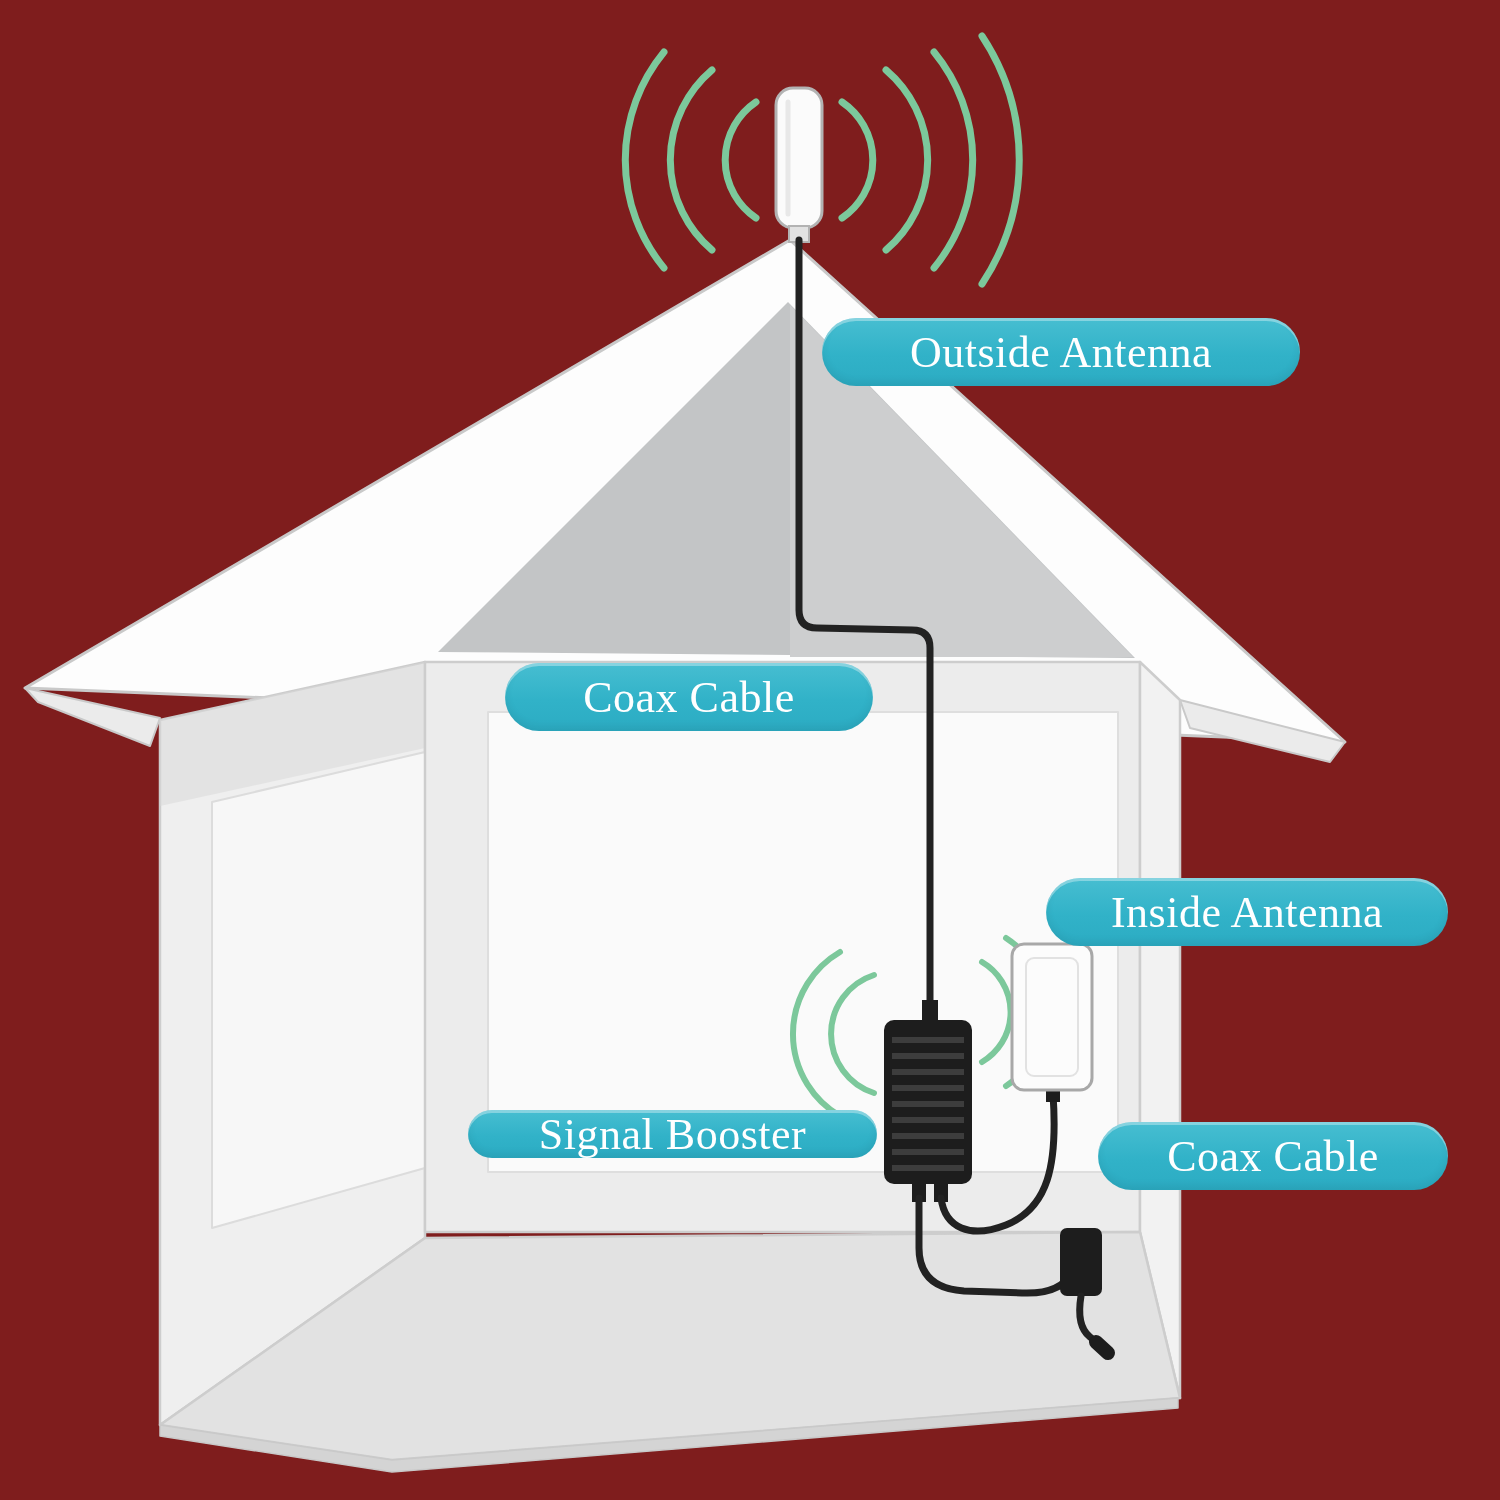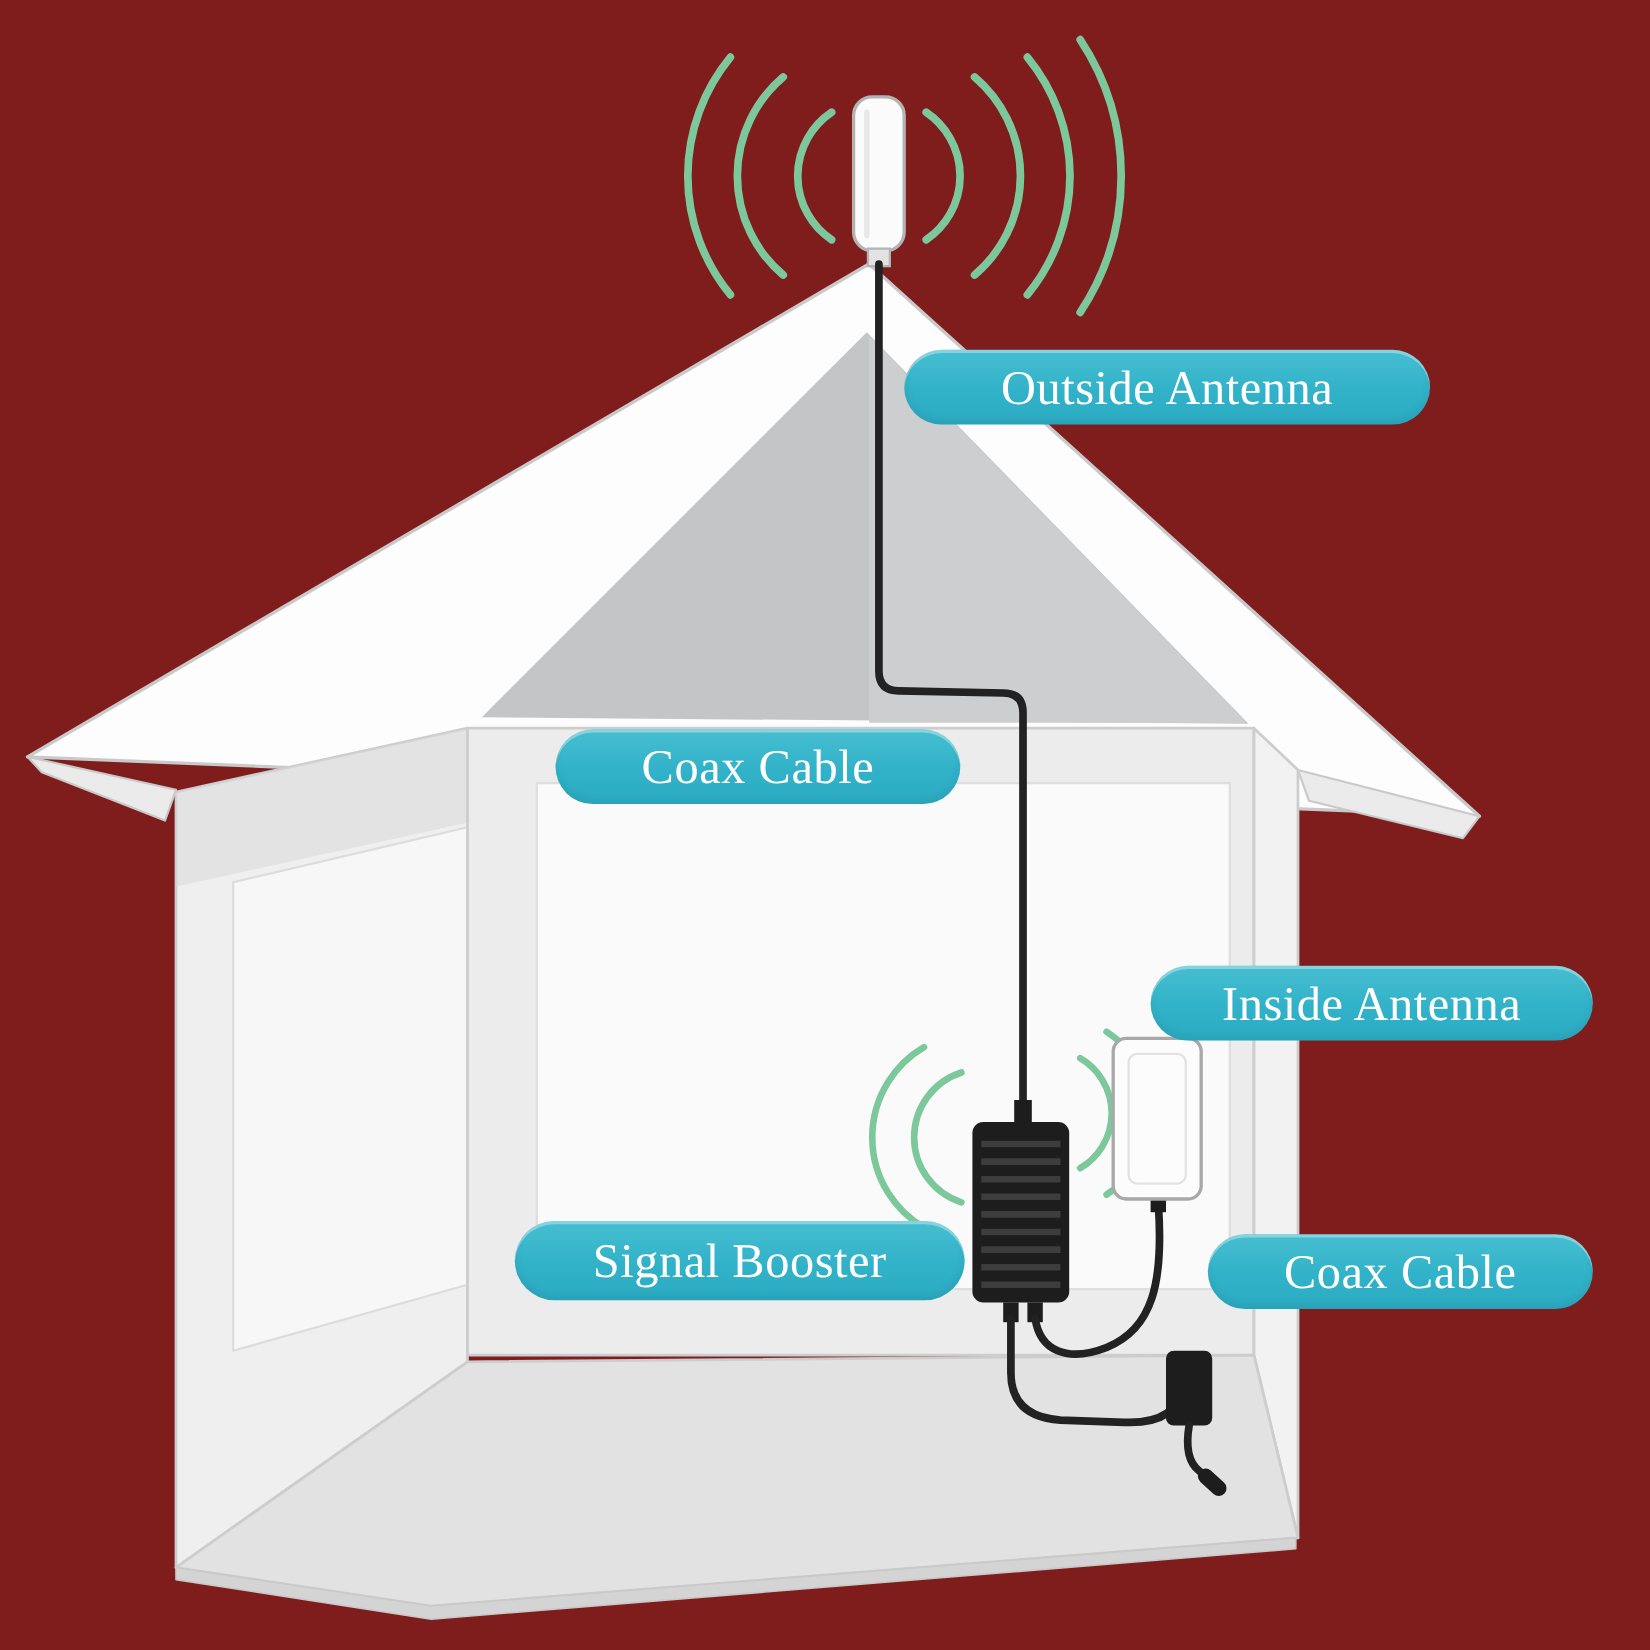--- a/index.html
+++ b/index.html
@@ -110,18 +110,18 @@
     </g>
 
   </svg>
 
   <div class="pill" style="left:822px; top:318px; width:478px; height:68px;">Outside Antenna</div>
 
   <div class="pill" style="left:505px; top:663px; width:368px; height:68px;">Coax Cable</div>
 
   <div class="pill" style="left:1046px; top:856px; width:402px; height:68px;margin-top:22px;">Inside Antenna</div>
 
-  <div class="pill" style="left:468px; top:1110px; width:409px; height:72px;">Signal Booster</div>
+  <div class="pill" style="left:468px; top:1110px; width:409px; height:48px;">Signal Booster</div>
 
   <div class="pill" style="left:1098px; top:1122px; width:350px; height:68px;">Coax Cable</div>
 
 
 </div>
 
 </body></html>

